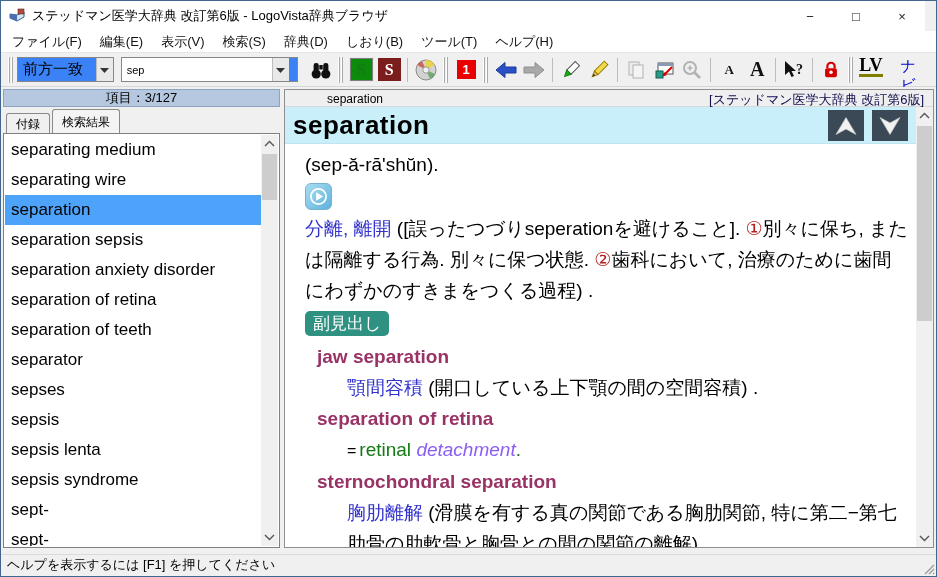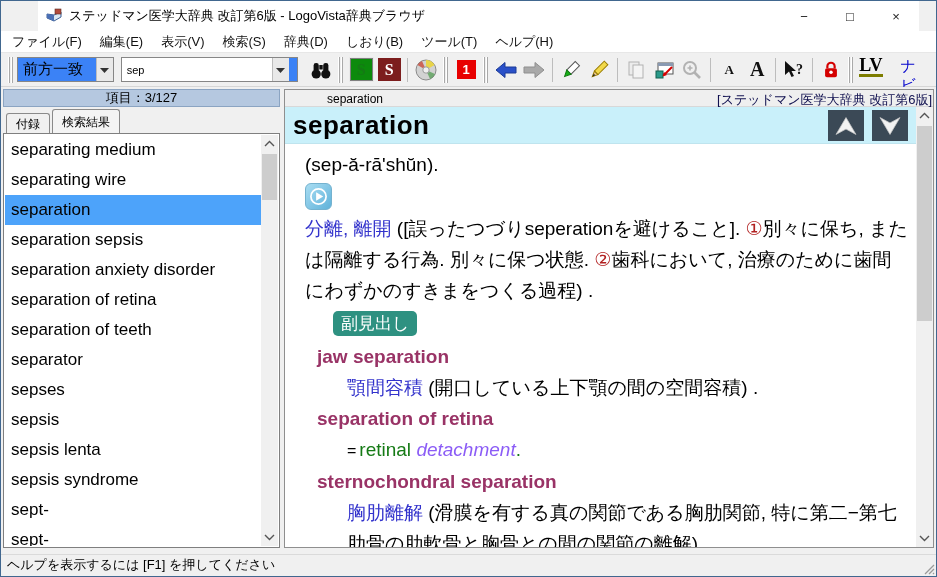--- a/index.html
+++ b/index.html
@@ -5,21 +5,21 @@
   * { margin:0; padding:0; box-sizing:border-box; }
   html,body { background:#cfcfcf; }
   body { font-family:"Liberation Sans","DejaVu Sans",sans-serif; }
 
   #window {
     position:relative; width:937px; height:577px;
     background:#f0f0f0; border:1px solid #41678f; overflow:hidden;
   }
 
   
-  .titlebar { position:absolute; top:0; left:0; right:17px; height:30px; background:#ffffff; display:flex; align-items:center;margin-left:37px; }
+  .titlebar { position:absolute; top:0; left:0; right:11px; height:30px; background:#ffffff; display:flex; align-items:center; }
   .app-icon { width:18px; height:16px; margin-left:7px; }
   .title-text { font-size:13px; color:#000; margin-left:6px; }
   .win-controls { margin-left:auto; display:flex; height:100%; }
   .win-btn { width:46px; height:100%; display:flex; align-items:center; justify-content:center; font-size:13px; color:#222; cursor:default; }
 
   
   .menubar { position:absolute; top:30px; left:0; right:0; height:21px; background:#ffffff; display:flex; align-items:center; padding-left:2px; }
   .menu-item { font-size:13px; color:#111; padding:2px 9px; }
 
   
@@ -64,34 +64,34 @@
   .lb-sbar { top:1px; right:1px; bottom:1px; }
   .rp-sbar { top:17px; right:0; bottom:0; }
   .sb-btn { position:absolute; left:0; width:17px; height:17px; display:flex; align-items:center; justify-content:center; }
   .sb-up { top:0; } .sb-down { bottom:0; }
   .sb-thumb { position:absolute; left:1px; width:15px; background:#cdcdcd; }
 
   
   .right-panel { position:absolute; left:283px; right:2px; top:2px; bottom:6px; background:#fff; border:1px solid #8f8f8f; }
   .doc-tabbar { position:absolute; top:0; left:0; right:0; height:17px; background:#efefef; border-bottom:1px solid #d8d8d8; }
   .doc-tab { position:absolute; left:42px; top:2px; font-size:12px; color:#000; }
-  .dict-label { position:absolute; right:1px; top:1px; font-size:13px; color:#10104f; }
+  .dict-label { position:absolute; right:9px; top:1px; font-size:13px; color:#10104f; }
   .entry-header { position:absolute; top:17px; left:0; right:17px; height:37px; background:#c9f0fa; border-bottom:1px solid #bfe4ee; }
   .headword { font-size:26px; font-weight:bold; color:#000; padding-left:8px; line-height:36px; letter-spacing:0.5px; }
   .nav-btns { position:absolute; right:8px; top:3px; display:flex; gap:8px; }
   .nav-btn { width:36px; height:31px; background:#3b4956; display:flex; align-items:center; justify-content:center; }
   .entry-body { position:absolute; top:54px; left:0; right:17px; bottom:0; background:#fff; overflow:hidden;
                 padding:5px 8px 0 20px; font-size:19px; line-height:31px; color:#000; }
   .play-row { height:33px; display:flex; align-items:center; }
   .play-btn { width:27px; height:27px; border-radius:6px; border:1px solid #74b2cf;
               background:linear-gradient(135deg,#a9ddf2,#5fb2da); display:flex; align-items:center; justify-content:center; }
   .link { color:#3333cc;text-align:center; }
   .rednum { color:#b22222; }
   .badge-row { margin:2px 0 2px 0; height:31px; display:flex; align-items:center; }
-  .badge { display:inline-block; background:#2e9181; color:#fff; font-size:17px; line-height:25px; padding:0 8px; border-radius:5px;margin-left:28px; }
+  .badge { display:inline-block; background:#2e9181; color:#fff; font-size:17px; line-height:25px; padding:0 8px; border-radius:5px; }
   .sub-head { color:#993366; font-weight:bold; padding-left:12px; }
   .sub-def { padding-left:42px; }
   .eq-sign { color:#000; font-size:16px; margin-right:3px; }
   .green { color:#157a15; }
   .green-i { color:#8b5cf6; font-style:italic; }
 
   
   .statusbar { position:absolute; left:0; right:0; bottom:0; height:22px; background:#f0f0f0; border-top:1px solid #dadada;
                font-size:13px; line-height:20px; padding-left:6px; color:#000; }
   .resize-grip { position:absolute; right:1px; bottom:1px; }

